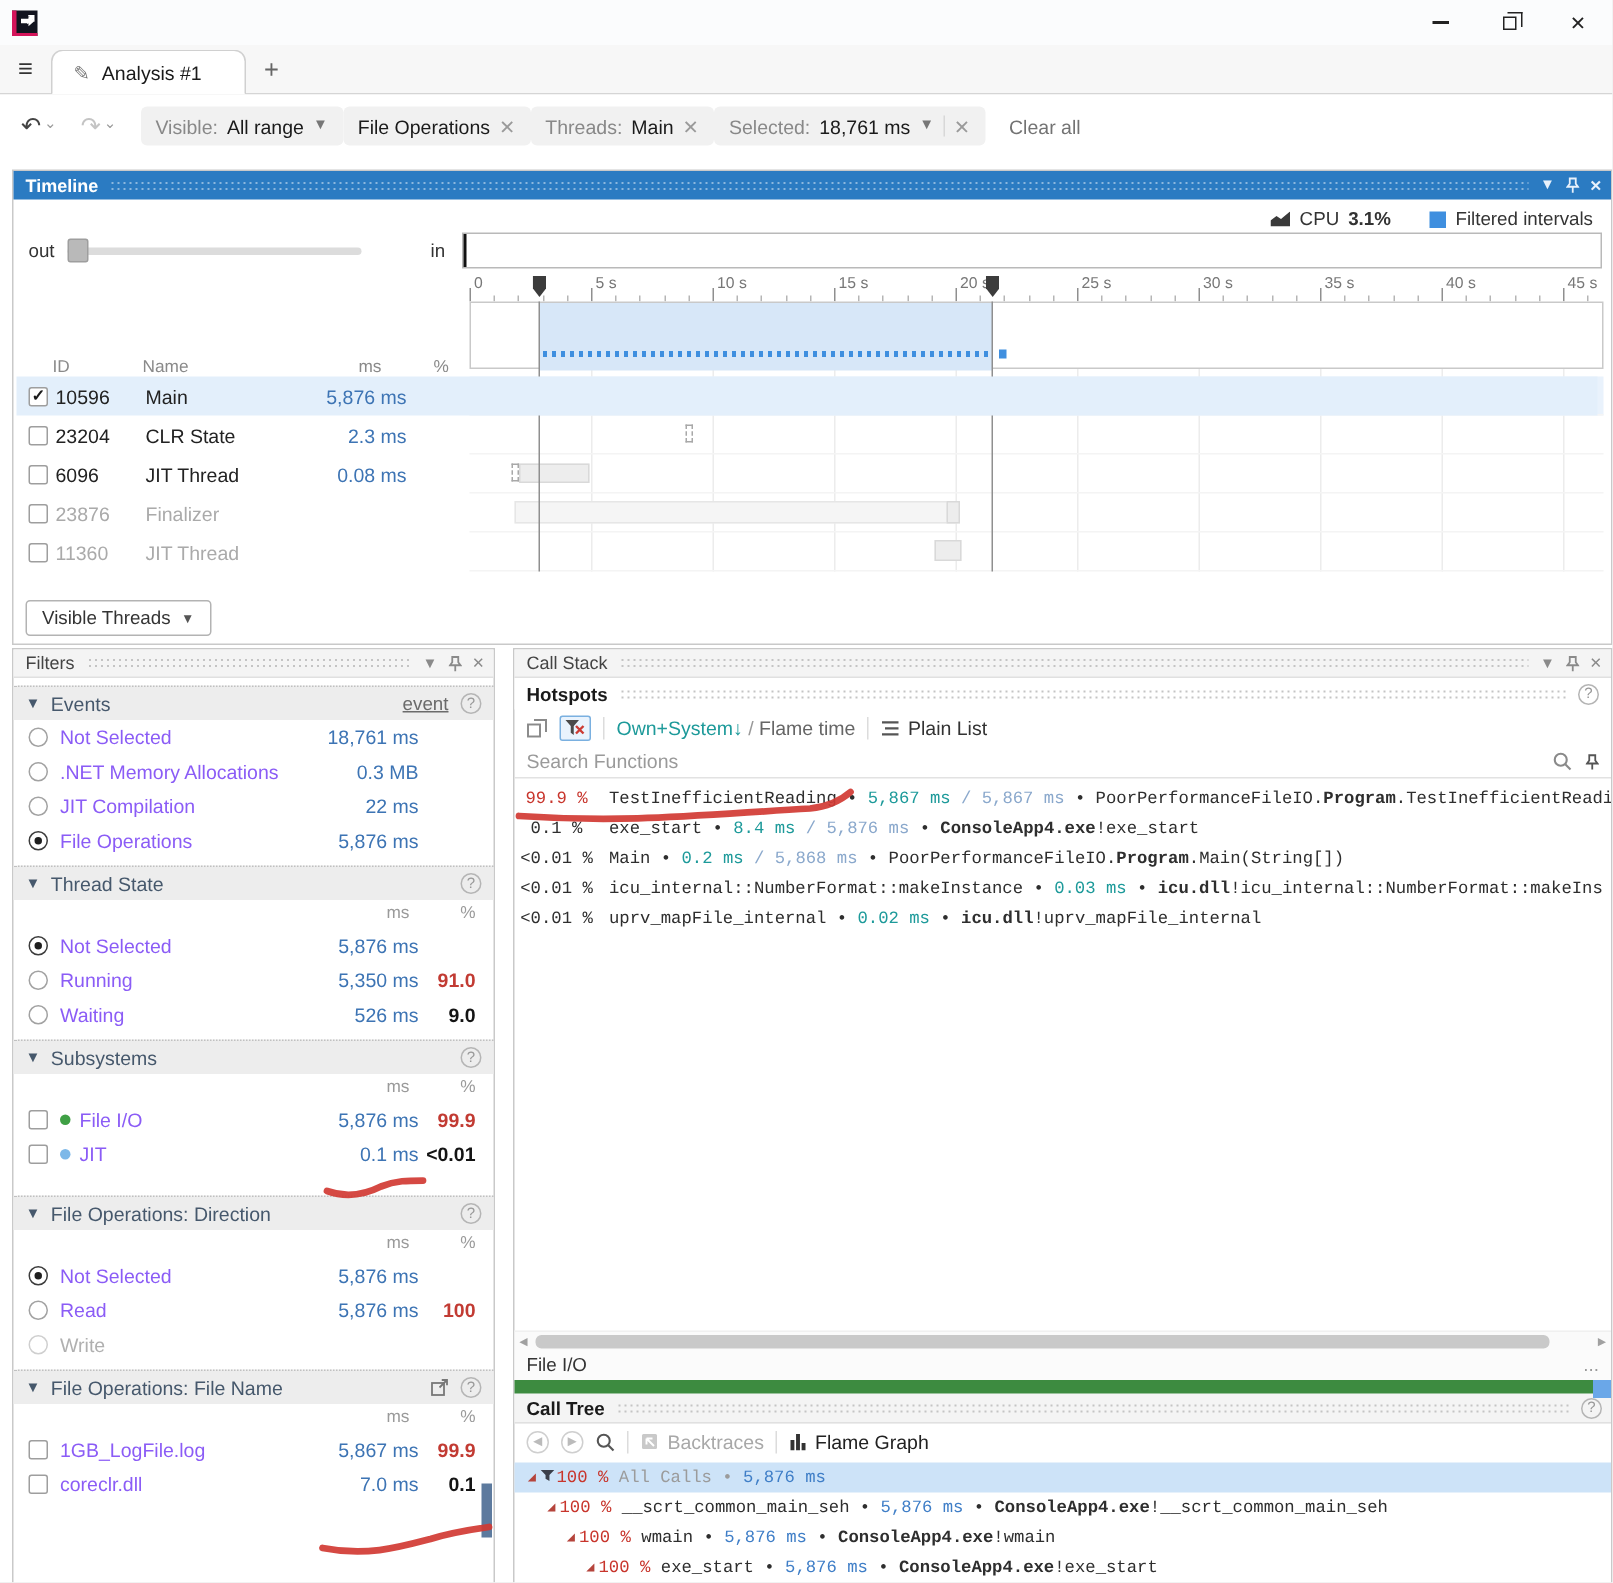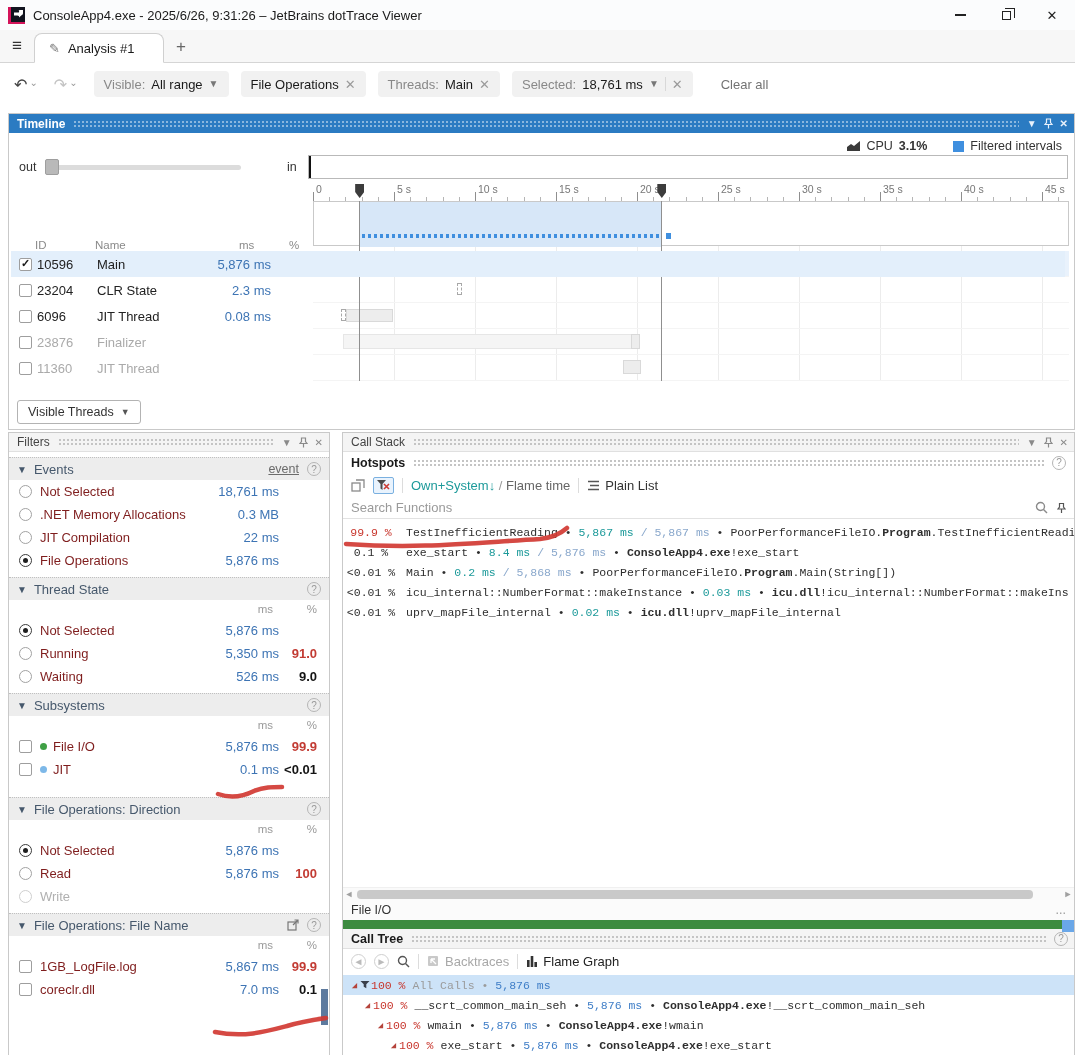--- a/index.html
+++ b/index.html
@@ -29,21 +29,21 @@
   .tab .pencil { color:#777; font-size:13px; }
   .tab-label { color:#1a1a1a; }
   .tab-add { width:34px; height:30px; display:flex; align-items:center; justify-content:center; color:#666; font-size:17px; }
 
   
   .toolbar { position:absolute; left:0; top:63px; width:1075px; height:42px; background:#fff; display:flex; align-items:center; padding-left:14px; gap:6px; }
   .ur { display:flex; align-items:center; gap:2px; margin-right:10px; }
   .ur .glyph { font-size:16px; }
   .ur .caret { font-size:10px; color:#999; position:relative; top:-2px; }
   .undo { color:#444; } .redo { color:#c4c4c4; }
-  .chip { background:#f1f1f1; border-radius:4px; height:26px; display:flex; align-items:center; padding:0 10px; gap:6px; margin-right:12px; }
+  .chip { background:#f1f1f1; border-radius:4px; height:26px; display:flex; align-items:center; padding:0 10px; gap:6px; margin-right:0; }
   .chip .lab { color:#888; } .chip .val { color:#1a1a1a; }
   .chip .caret { font-size:10px; color:#777; position:relative; top:-1px; }
   .chip .x { color:#9a9a9a; font-size:13px; }
   .chip .vsep { width:1px; height:14px; background:#d8d8d8; }
   .clearall { color:#737373; margin-left:10px; }
 
   
   .panel { position:absolute; background:#fff; border:1px solid #c9c9c9; }
   .phead { height:19px; display:flex; align-items:center; padding:0 6px 0 8px; font-size:12px; }
   .phead.blue { background:#2b7bc2; color:#fff; font-weight:bold; }
@@ -114,21 +114,21 @@
 
   
   .fsection-head { height:23px; background:#ededed; border-top:1px dotted #c0c0c0; display:flex; align-items:center;
                    padding:0 8px; color:#46586c; margin-top:5px; }
   .fsection-head .chev { font-size:10px; margin-right:7px; color:#46586c; }
   .fsection-head .sp { flex:1; }
   .fsection-head .clear { color:#6b6b6b; text-decoration:underline; margin-right:8px; font-size:12.5px; }
   .fcolhead { height:19px; position:relative; font-size:11.5px; color:#9a9a9a; }
   .fcolhead .cms { position:absolute; right:56px; top:3px; } .fcolhead .cpc { position:absolute; right:12px; top:3px; }
   .frow { height:23px; display:flex; align-items:center; padding-left:10px; position:relative; }
-  .frow .flabel { margin-left:8px; color:#7f1d1d; }
+  .frow .flabel { margin-left:8px; color:#8b5cf6; }
   .frow .flabel.dim { color:#b0b0b0; }
   .frow .dot { width:7px; height:7px; border-radius:50%; margin-left:8px; flex:none; }
   .frow .dot + .flabel { margin-left:6px; }
   .frow .fval { position:absolute; right:50px; color:#3d74b4; }
   .frow .fpct { position:absolute; right:12px; font-weight:bold; }
   .fpct.red { color:#c23b33; } .fpct.dark { color:#141414; }
   .fscroll-thumb { position:absolute; right:1px; top:556px; width:7px; height:36px; background:#5d789e r; background:#5d7a9e; }
 
   
   .subhead { height:21px; display:flex; align-items:center; padding:0 8px; background:#fff; }
@@ -177,21 +177,20 @@
 
 <div class="app">
 
   <div class="titlebar">
     <div class="appicon">
       <svg width="11" height="11" viewBox="0 0 11 11">
           <path d="M1 7 L6 7 L6 5 L10 8.5 L6 12 L6 10 L1 10 Z" fill="#fff" transform="translate(0,-3.5)"></path>
           <path d="M10 1 L5.5 1 L7 2.5 L4 5.5 L5.5 7 L8.5 4 L10 5.5 Z" fill="#fff"></path>
         </svg>
     </div>
-    <span class="title-text">ConsoleApp4.exe - 2025/6/26, 9:31:26 – JetBrains dotTrace Viewer</span>
     <div class="wincontrols">
       <div class="winbtn">
           <div class="minus"></div>
         </div>
       <div class="winbtn">
           <div class="restore"></div>
         </div>
       <div class="winbtn">
           <span>✕</span>
         </div>

